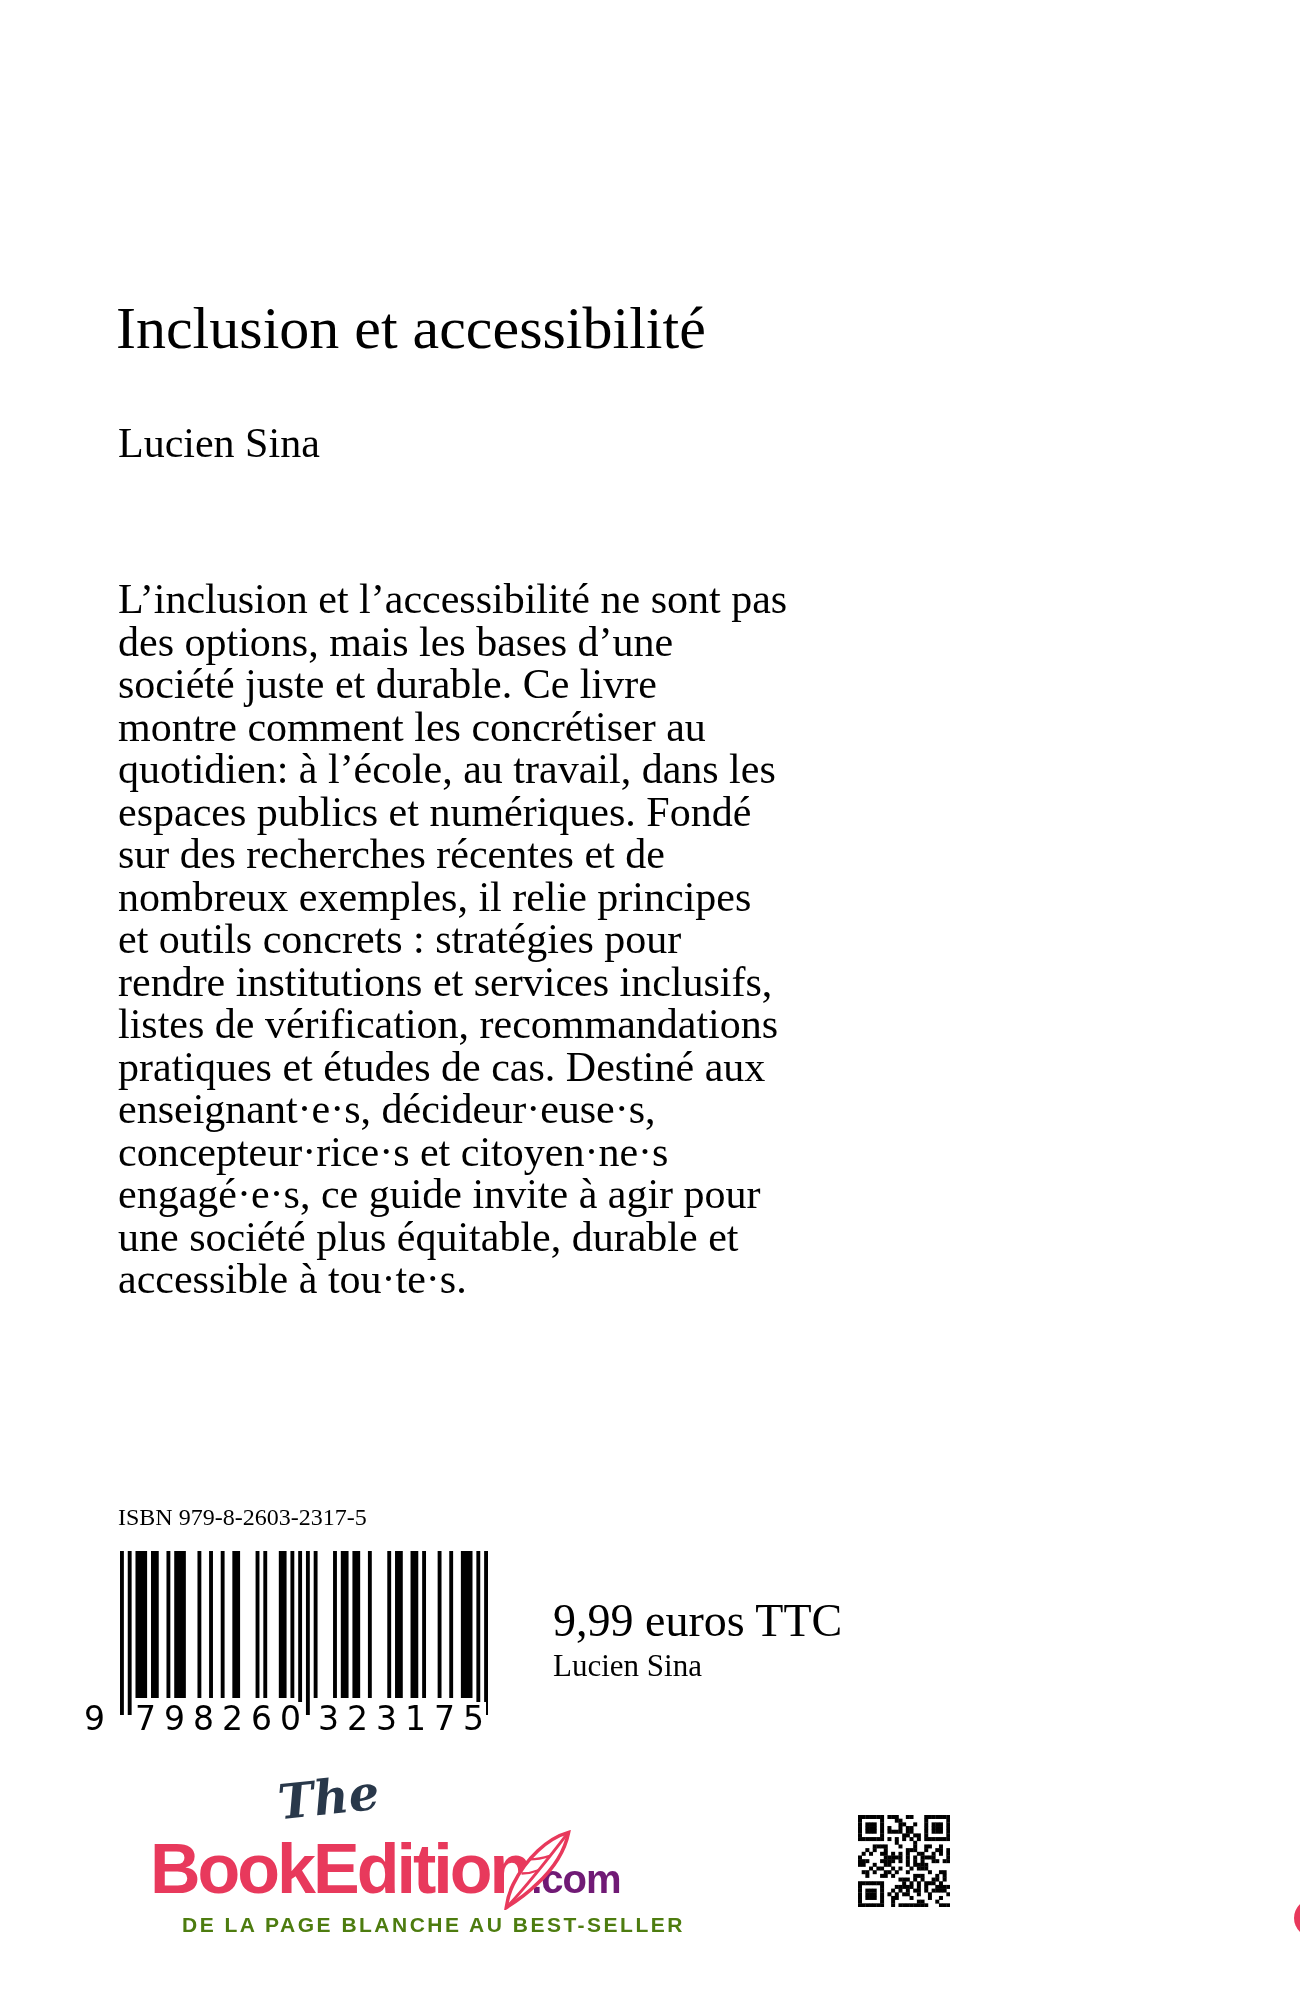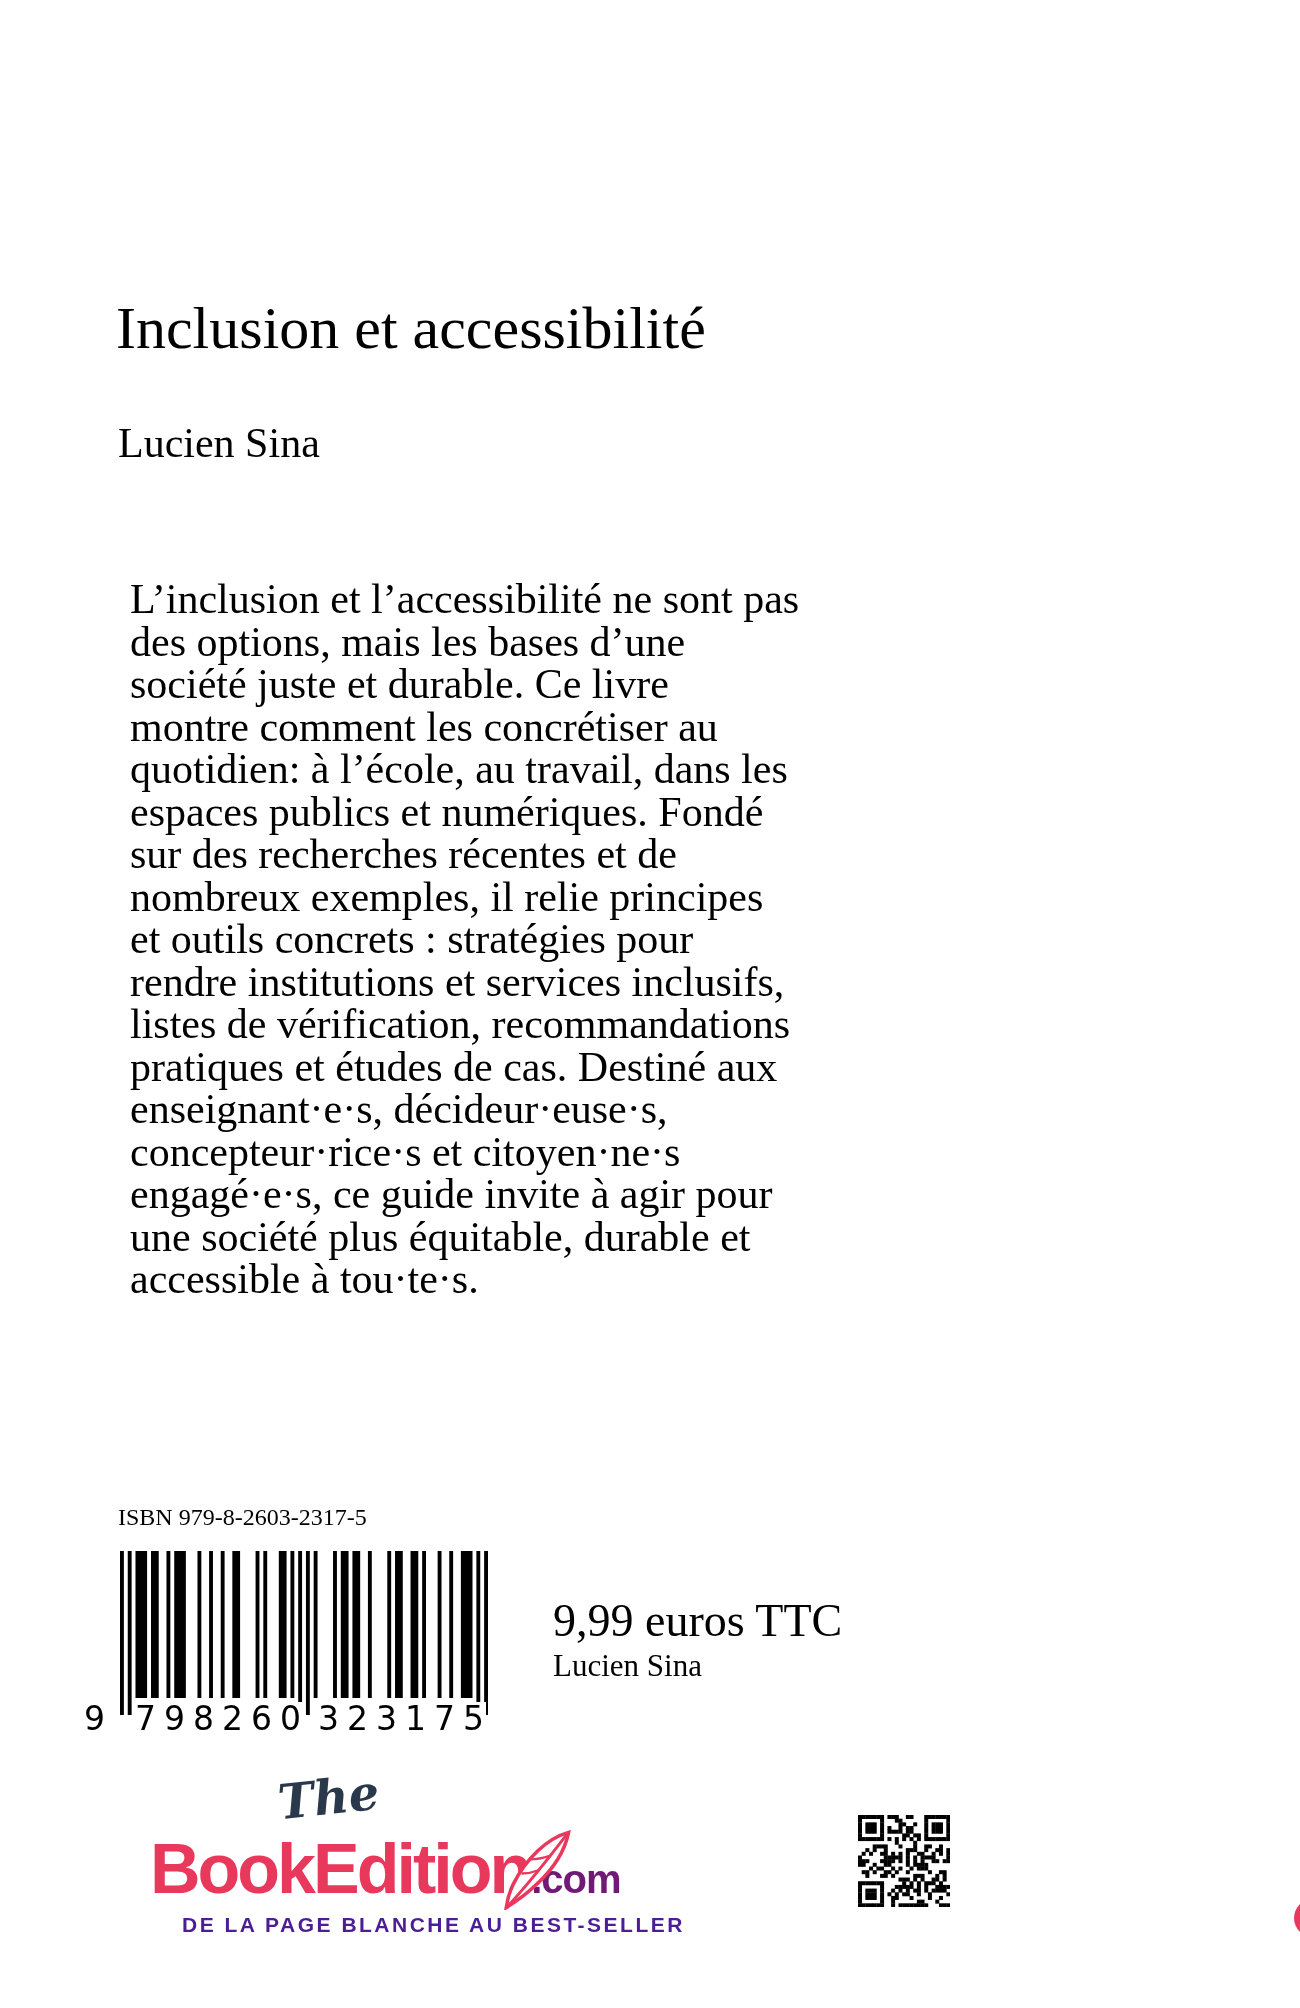--- a/index.html
+++ b/index.html
@@ -15,21 +15,21 @@
     position:absolute;left:116px;top:296px;
     font-size:60px;line-height:64px;font-weight:400;
     white-space:nowrap;
   }
   .author{
     position:absolute;left:118px;top:420px;
     font-size:42px;line-height:46px;
     white-space:nowrap;
   }
   .description{
-    position:absolute;left:130px;top:578px;
+    position:absolute;left:118px;top:578px;
     width:860px;
     font-size:42px;line-height:42.5px;
     white-space:pre;
   }
   .isbn-label{
     position:absolute;left:118px;top:1504px;
     font-size:24px;white-space:nowrap;
   }
   .barcode-svg{position:absolute;left:120px;top:1551px;}
   .bc-digit{
@@ -175,21 +175,21 @@
     <div class="logo-row">
       <span class="logo-main brand-pink" style="color: rgb(232, 57, 92);">BookEdition</span>
         <span class="logo-tld brand-navy" style="color: #701a75;">.com</span>
     </div>
     <svg class="feather" width="72" height="80" viewBox="0 0 60 68">
       <path id="feather-body" d="M56,2 C38,7 20,24 9,46 C6,52 4,59 3,66 C11,61 21,54 29,46 C43,33 53,17 56,2 Z" fill="#ffffff" stroke="#e8395c" stroke-width="3"></path>
       <path id="feather-spine" d="M55,3 C42,20 26,41 5,64" stroke="#e8395c" stroke-width="2.5" fill="none"></path>
       <path id="feather-barb1" d="M40,22 C34,24 28,25 23,25" stroke="#e8395c" stroke-width="2" fill="none"></path>
       <path id="feather-barb2" d="M31,34 C26,36 21,37 16,37" stroke="#e8395c" stroke-width="2" fill="none"></path>
     </svg>
-    <div class="tagline brand-navy" style="color: #4c1d95;">DE LA PAGE BLANCHE AU BEST-SELLER</div>
+    <div class="tagline brand-navy" style="color: #4d7c0f;">DE LA PAGE BLANCHE AU BEST-SELLER</div>
   </div>
 
   <svg class="qr" id="qr" width="92" height="92">
       <rect x="0.00" y="0.00" width="4" height="4" fill="#000"></rect>
       <rect x="3.68" y="0.00" width="4" height="4" fill="#000"></rect>
       <rect x="7.36" y="0.00" width="4" height="4" fill="#000"></rect>
       <rect x="11.04" y="0.00" width="4" height="4" fill="#000"></rect>
       <rect x="14.72" y="0.00" width="4" height="4" fill="#000"></rect>
       <rect x="18.40" y="0.00" width="4" height="4" fill="#000"></rect>
       <rect x="22.08" y="0.00" width="4" height="4" fill="#000"></rect>

